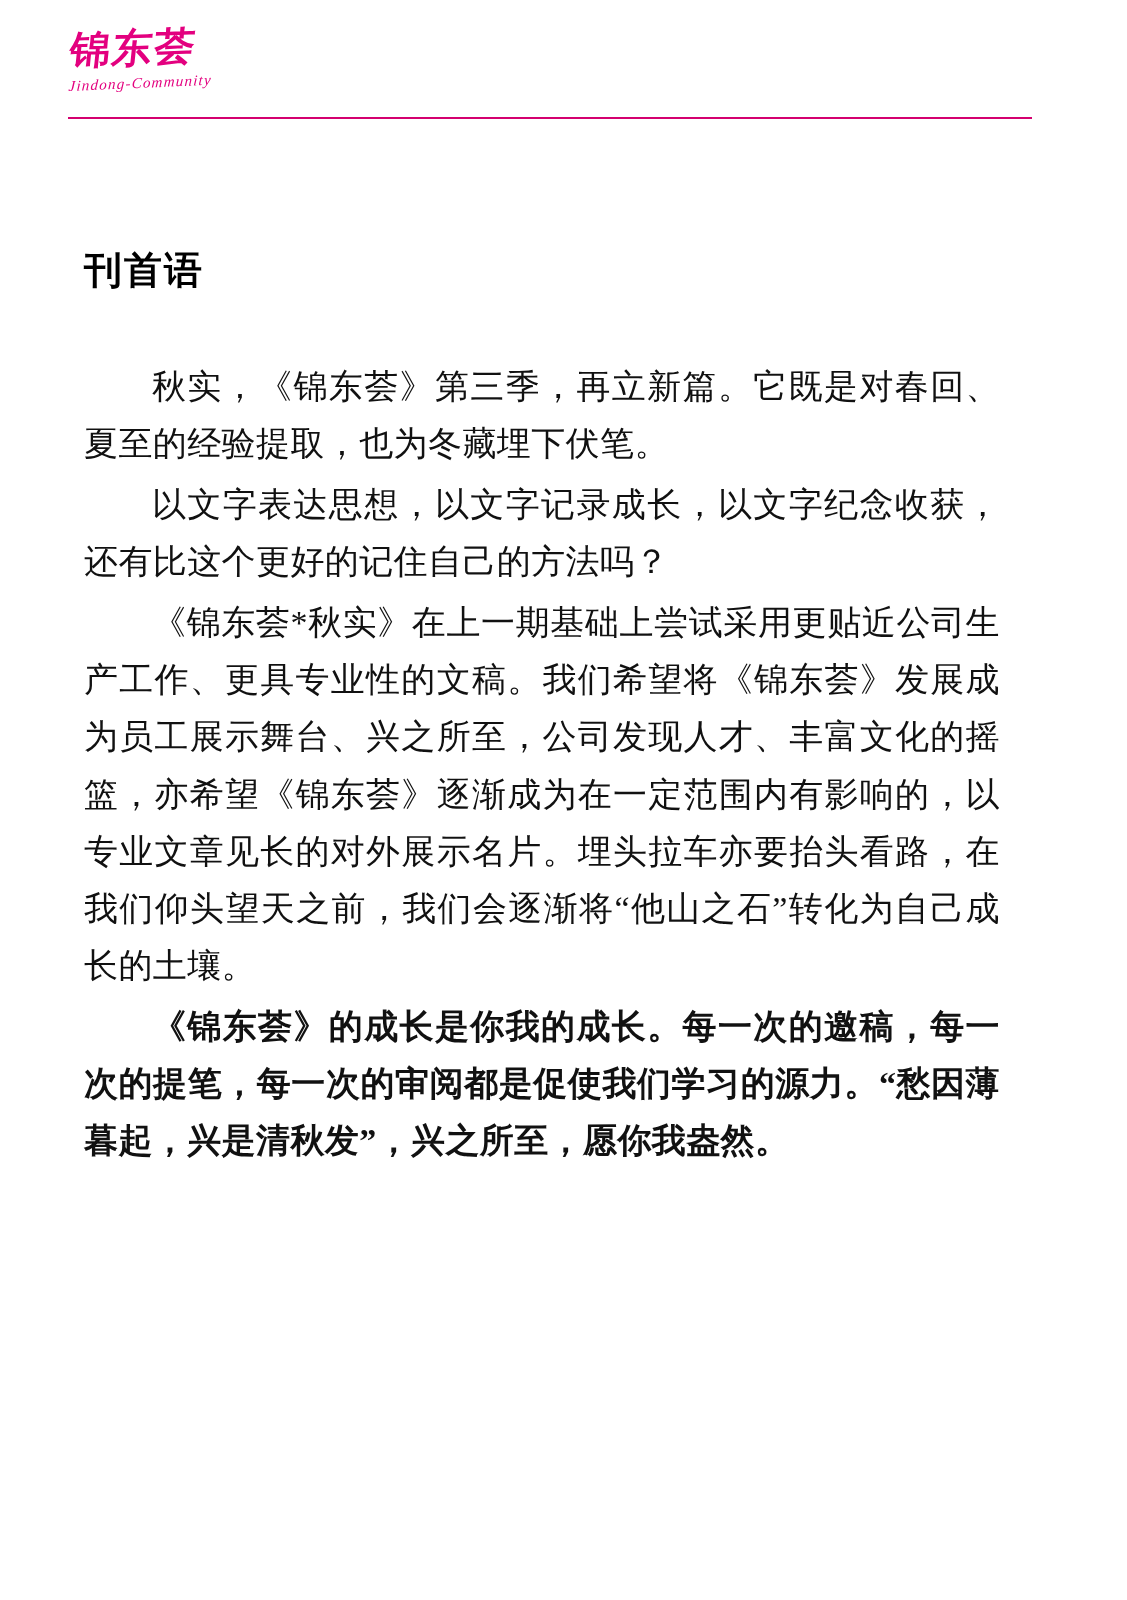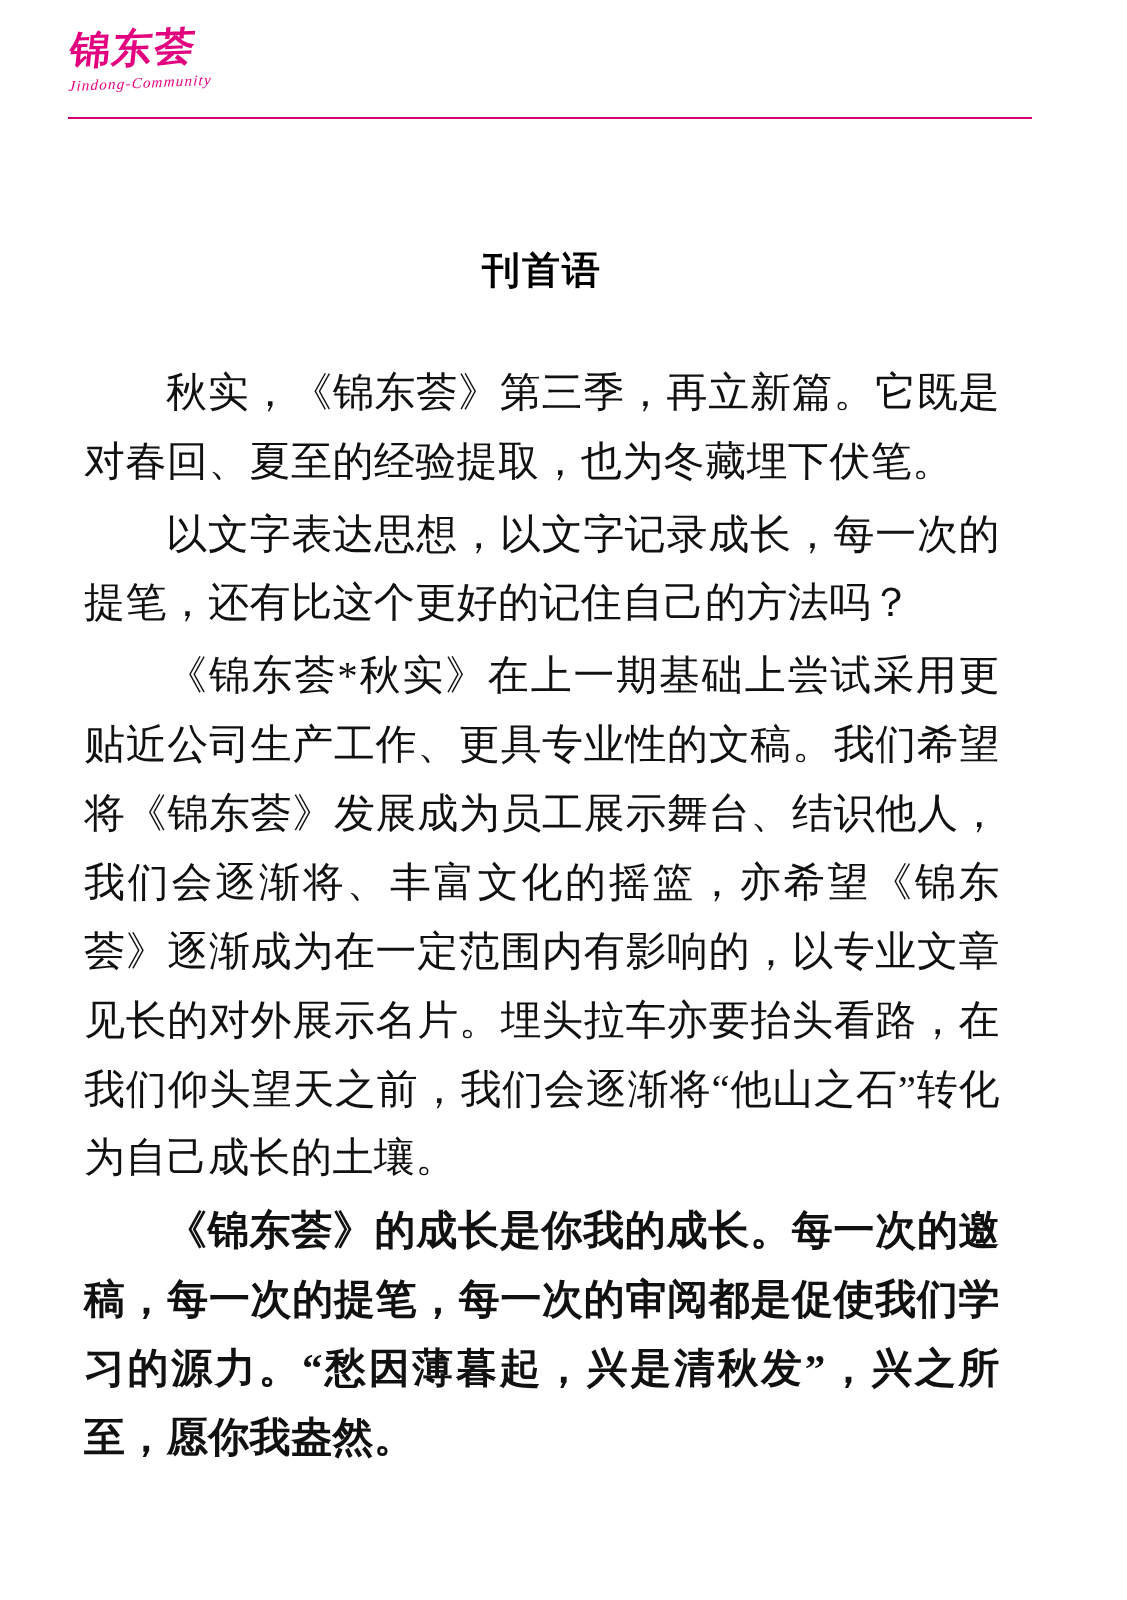--- a/index.html
+++ b/index.html
@@ -70,25 +70,24 @@
     width: 916px;
   }
   .article-title {
     font-family: "DejaVu Sans", "Liberation Sans", sans-serif;
     font-size: 38px;
     font-weight: 700;
     color: #000000;
     letter-spacing: 2px;
     margin: 0 0 66px 0;
     line-height: 1.1;
-    text-align: center;
   }
   .body-copy p {
     margin: 0 0 4px 0;
-    font-size: 41px;
+    font-size: 34px;
     line-height: 1.68;
     text-align: justify;
     text-justify: inter-ideograph;
     text-indent: 2em;
     letter-spacing: 0.4px;
     color: #111111;
   }
   .body-copy p:last-child {
     margin-bottom: 0;
     font-weight: bold;
@@ -103,17 +102,17 @@
     <div class="logo-en">Jindong-Community</div>
   </div>
   <div class="masthead-rule"></div>
 </div>
 
 <div class="article">
   <h1 class="article-title">刊首语</h1>
 
   <div class="body-copy">
     <p>秋实，《锦东荟》第三季，再立新篇。它既是对春回、夏至的经验提取，也为冬藏埋下伏笔。</p>
-    <p>以文字表达思想，以文字记录成长，每一次的提笔，还有比这个更好的记住自己的方法吗？</p>
-    <p>《锦东荟*秋实》在上一期基础上尝试采用更贴近公司生产工作、更具专业性的文稿。我们希望将《锦东荟》发展成为员工展示舞台、结识他人，我们会逐渐将、丰富文化的摇篮，亦希望《锦东荟》逐渐成为在一定范围内有影响的，以专业文章见长的对外展示名片。埋头拉车亦要抬头看路，在我们仰头望天之前，我们会逐渐将“他山之石”转化为自己成长的土壤。</p>
+    <p>以文字表达思想，以文字记录成长，以文字纪念收获，还有比这个更好的记住自己的方法吗？</p>
+    <p>《锦东荟*秋实》在上一期基础上尝试采用更贴近公司生产工作、更具专业性的文稿。我们希望将《锦东荟》发展成为员工展示舞台、兴之所至，公司发现人才、丰富文化的摇篮，亦希望《锦东荟》逐渐成为在一定范围内有影响的，以专业文章见长的对外展示名片。埋头拉车亦要抬头看路，在我们仰头望天之前，我们会逐渐将“他山之石”转化为自己成长的土壤。</p>
     <p>《锦东荟》的成长是你我的成长。每一次的邀稿，每一次的提笔，每一次的审阅都是促使我们学习的源力。“愁因薄暮起，兴是清秋发”，兴之所至，愿你我盎然。</p>
   </div>
 </div>
 
 </body></html>

